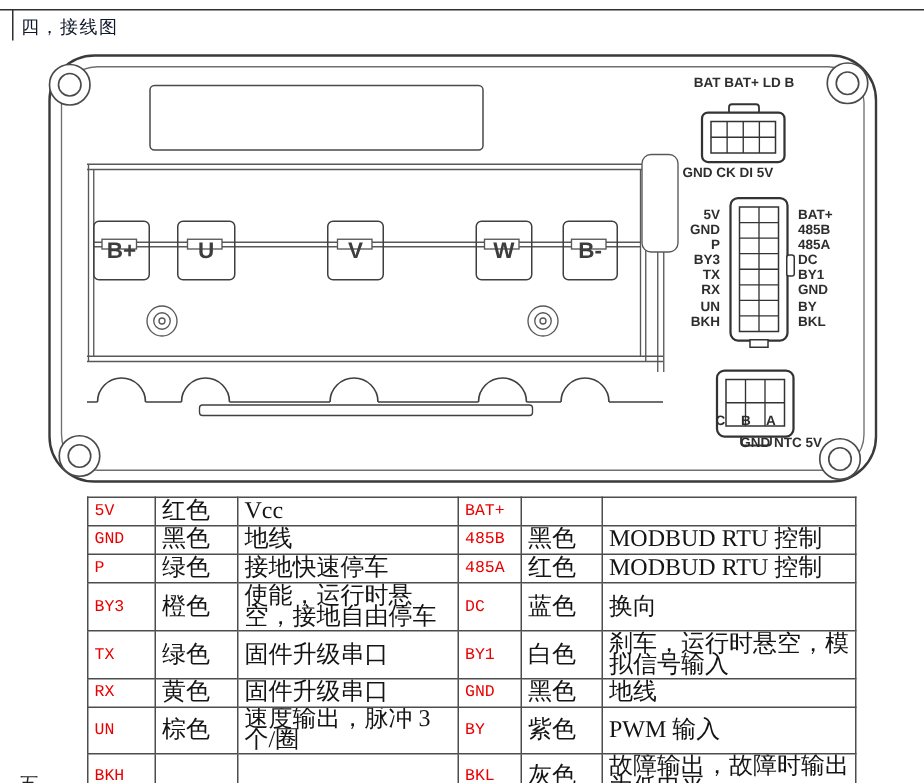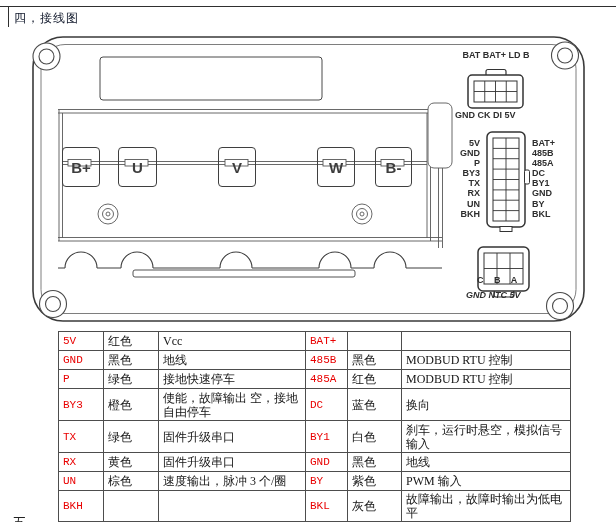--- a/index.html
+++ b/index.html
@@ -32,26 +32,26 @@
   .clabel{
     font-family:"Liberation Sans","DejaVu Sans",sans-serif;
     font-weight:700;font-size:9px;color:#2e2e2e;white-space:nowrap;
   }
   #lbl-top-a{left:455px;top:50px;width:82px;text-align:center;}
   #lbl-top-b{left:455px;top:110px;width:82px;text-align:left;}
   #mid-left{left:436px;top:138px;width:44px;text-align:right;}
   #mid-right{left:532px;top:138px;width:46px;text-align:left;}
   .mlab{display:block;line-height:10.1px;}
   #lbl-bot-a{left:477px;top:234px;width:44px;text-align:right;letter-spacing:4px;margin-top:41px;}
-  #lbl-bot-b{left:466px;top:290px;width:66px;text-align:left;font-style:italic;}
+  #lbl-bot-b{left:482px;top:290px;width:66px;text-align:right;}
 
   
   #pin-table{left:58px;top:331px;border-collapse:collapse;table-layout:fixed;width:512px;background:#fff;}
   #pin-table td{
-    border:1px solid #4d4d4d;padding:1px 4px;font-size:12px;line-height:14px;
+    border:1px solid #4d4d4d;padding:1px 4px;font-size:16px;line-height:14px;
     vertical-align:middle;overflow:hidden;color:#141414;
   }
   #pin-table td.pin{
     color:#e90000;font-family:"Liberation Mono","DejaVu Sans Mono",monospace;
     font-size:11px;
   }
   tr.h1{height:19px;} tr.h2{height:32px;} tr.h3{height:29px;}
 </style>
 </head>
 <body>
@@ -216,21 +216,21 @@
       <td class="pin">P</td>
       <td>绿色</td>
       <td>接地快速停车</td>
       <td class="pin">485A</td>
       <td>红色</td>
       <td>MODBUD RTU 控制</td>
     </tr>
     <tr class="h2">
       <td class="pin">BY3</td>
       <td>橙色</td>
-      <td>使能，故障输出 空，接地自由停车</td>
+      <td>使能，运行时悬 空，接地自由停车</td>
       <td class="pin">DC</td>
       <td>蓝色</td>
       <td>换向</td>
     </tr>
     <tr class="h2">
       <td class="pin">TX</td>
       <td>绿色</td>
       <td>固件升级串口</td>
       <td class="pin">BY1</td>
       <td>白色</td>

